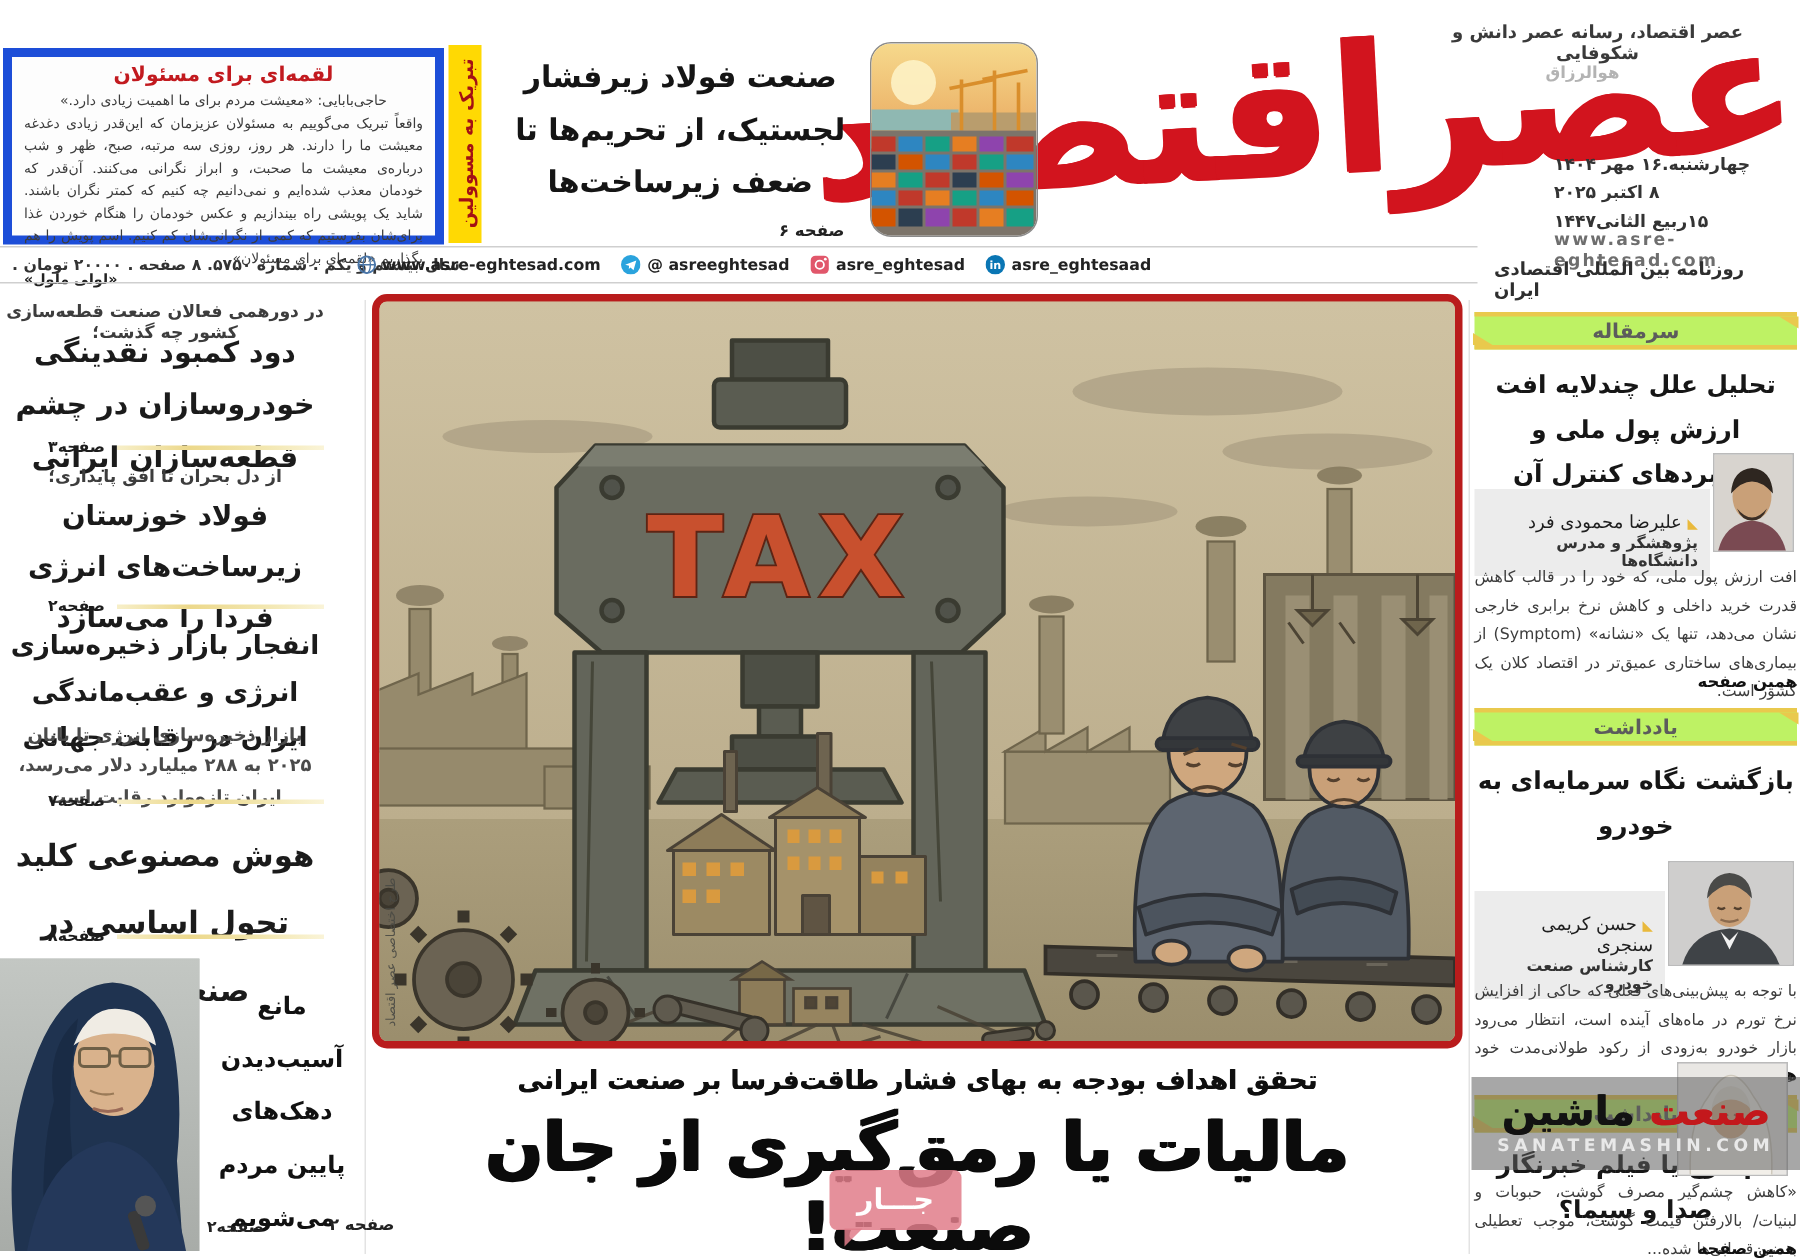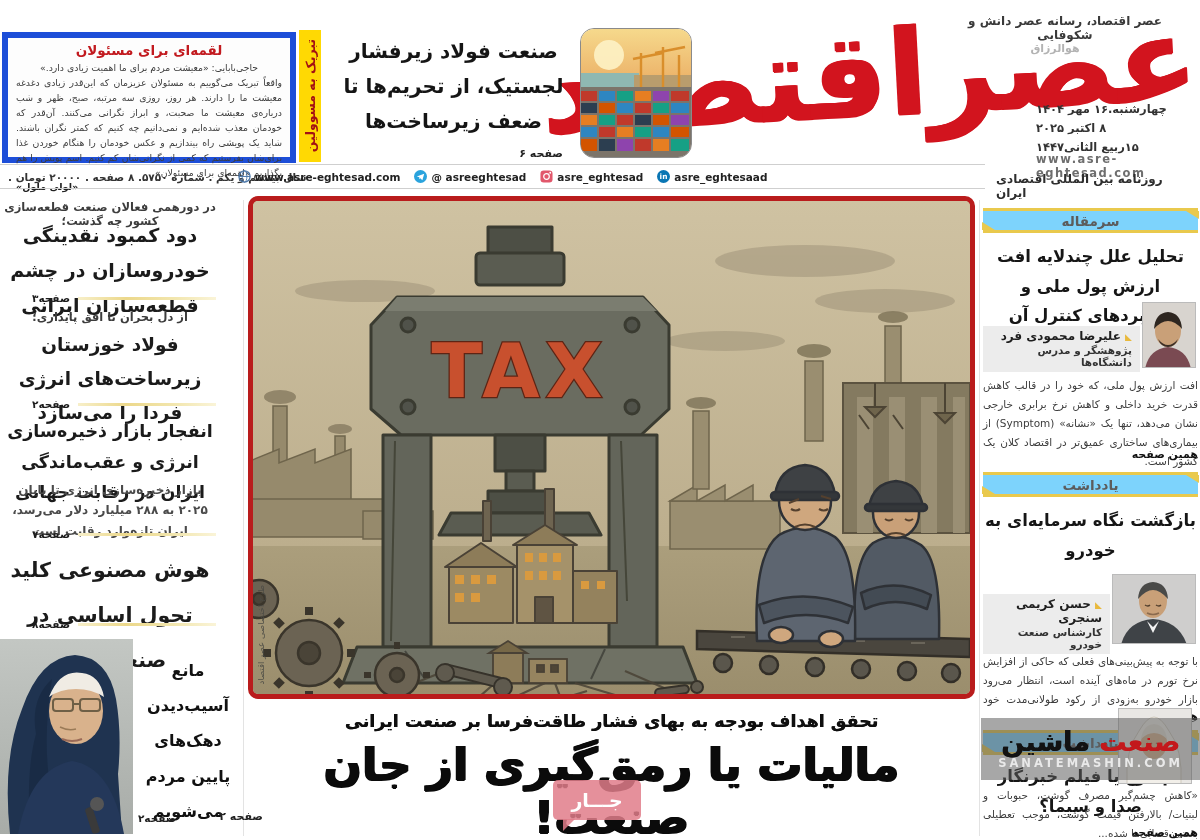--- a/index.html
+++ b/index.html
@@ -89,30 +89,30 @@
   .jaaar { position:absolute; top:584px; left:305px; width:88px; height:40px;
     background:rgba(224,125,137,.85); border-radius:5px; z-index:4;
     display:flex; align-items:center; justify-content:center; }
   .jaaar span { color:#fff; font-size:19px; font-weight:bold; }
   .jaaar::after { content:""; position:absolute; bottom:-11px; left:10px;
     border-top:12px solid rgba(224,125,137,.85); border-right:12px solid transparent; }
   
   .right-col { position:absolute; top:196px; left:983px; width:215px; height:644px; }
   .sec-head { position:absolute; left:0; right:0; height:25px;
     border-top:3px solid #e9c94d; border-bottom:3px solid #e9c94d;
-    text-align:center; font-size:13.5px; font-weight:bold; color:#5c5c5c; line-height:20px; background:#7dd3fc; }
+    text-align:center; font-size:13.5px; font-weight:bold; color:#5c5c5c; line-height:20px; background:#bef264; }
   .sec-head::before { content:""; position:absolute; right:-1px; top:0;
     border-top:8px solid #e9c94d; border-left:13px solid transparent; }
   .sec-head::after { content:""; position:absolute; left:-1px; bottom:0;
     border-bottom:8px solid #e9c94d; border-right:13px solid transparent; }
   .rc-hl { position:absolute; left:0; right:0; text-align:center;
     font-size:16.5px; font-weight:bold; color:#161616; line-height:1.8; }
   .rc-photo { position:absolute; border:1px solid #bbb; overflow:hidden; background:#ddd; }
   .rc-band { position:absolute; background:#ececec; padding:3px 8px 4px; }
-  .rc-name { font-size:12px; font-weight:bold; color:#1e1e1e; }
+  .rc-name { font-size:12px; font-weight:normal; color:#1e1e1e;margin-top:12px; }
   .rc-name .mark { color:#e9b93c; font-size:9px; }
   .rc-title { font-size:10.5px; font-weight:bold; color:#333; margin-top:1px; }
   .rc-body { position:absolute; left:0; right:0; font-size:10.5px; color:#3d3d3d;
     text-align:justify; line-height:1.8; }
   .rc-more { position:absolute; right:0; font-size:11px; font-weight:bold; color:#111; }
   
   .sm-band { position:absolute; top:522px; left:-2px; right:-2px; height:62px; z-index:5;
     background:rgba(95,95,95,.55); display:flex; flex-direction:column;
     align-items:center; justify-content:center; }
   .sm-fa { font-size:27px; font-weight:bold; line-height:1.05;

